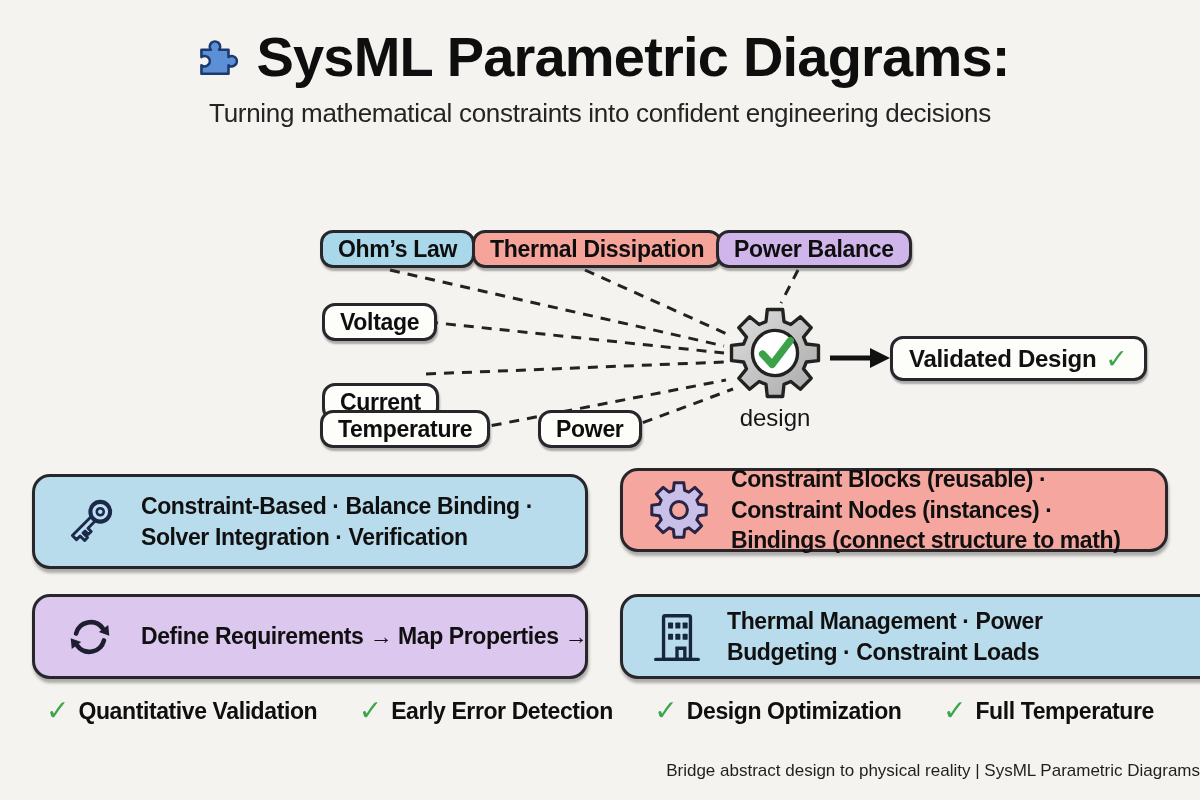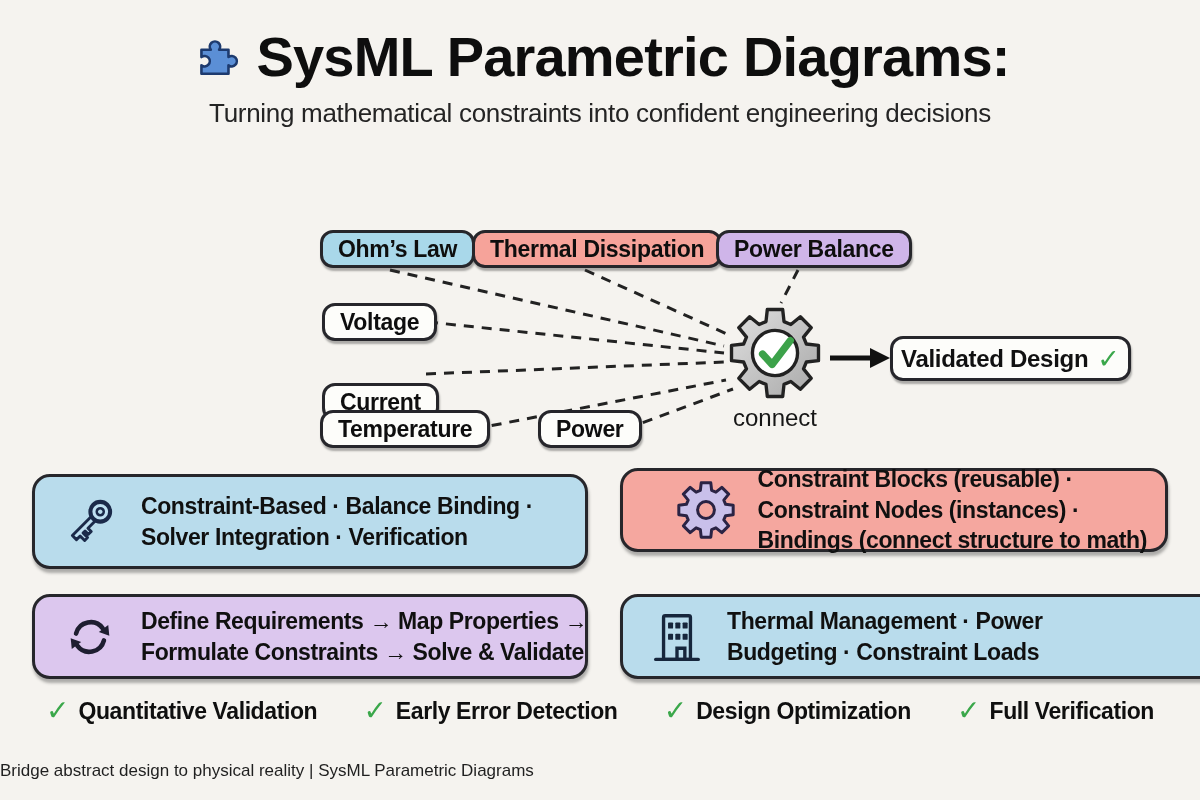--- a/index.html
+++ b/index.html
@@ -43,54 +43,54 @@
   .pill-red    { background: #f6a39a; }
   .pill-purple { background: #cfb5e9; }
   .pill-white  { background: #fdfdfa; }
 
   .solver-gear { position: absolute; left: 727px; top: 95px; }
   .solver-label { position: absolute; left: 723px; top: 194px; width: 104px; text-align: center;
     font-size: 24px; font-weight: 500; color: #161616; }
 
   .result-box {
     position: absolute; left: 890px; top: 126px; height: 45px;
-    display: flex; align-items: center; gap: 9px; padding: 0 8px;
+    display: flex; align-items: center; gap: 9px; padding: 0 16px;
     background: #fdfdfa; border: 3px solid #26262b; border-radius: 13px;
     box-shadow: 1px 3px 2px rgba(60,60,60,0.40);
     font-size: 24px; font-weight: bold; letter-spacing: -0.3px; white-space: nowrap;
   }
   .result-check { color: #3aa74a; font-size: 27px; font-weight: bold; }
 
   
   .panel {
     position: absolute; display: flex; align-items: center; gap: 22px;
     padding: 0 18px 0 26px;
     border: 3px solid #26262b; border-radius: 18px;
     box-shadow: 1px 4px 3px rgba(55,55,55,0.38);
   }
   .panel-1 { left: 32px;  top: 474px; width: 556px; height: 95px;  background: #b9dcec; }
-  .panel-2 { left: 620px; top: 468px; width: 548px; height: 84px; background: #f5a79f; justify-content: flex-end; }
+  .panel-2 { left: 620px; top: 468px; width: 548px; height: 84px; background: #f5a79f; }
   .panel-3 { left: 32px;  top: 594px; width: 556px; height: 85px;  background: #dcc7ee; }
   .panel-4 { left: 620px; top: 594px; width: 600px; height: 85px;  background: #b9dcec; }
   .panel-icon { flex: 0 0 auto; display: flex; align-items: center; }
   .panel-text { font-size: 23px; font-weight: bold; letter-spacing: -0.4px; line-height: 1.32; color: #101010; }
   .panel-text div { white-space: nowrap; }
 
   
   .benefits {
     position: absolute; top: 697px; left: 0; width: 1200px;
     display: flex; justify-content: space-between; padding: 0 46px 0 46px;
   }
   .benefit { display: flex; align-items: center; gap: 9px; }
   .benefit-check { color: #3aa74a; font-size: 28px; font-weight: bold; line-height: 1; }
   .benefit-label { font-size: 23px; font-weight: bold; letter-spacing: -0.4px; color: #0f0f0f; white-space: nowrap; }
 
   
   .footer {
-    position: absolute; top: 761px; left: 0; width: 1200px; text-align: left;
+    position: absolute; top: 761px; left: 0; width: 1200px; text-align: right;
     font-size: 17px; font-weight: 400; color: #1f1f1f;
   }
 </style>
 </head>
 <body>
 
 <div class="page">
 
   <div class="header">
     <div class="title-line1">
@@ -133,21 +133,21 @@
       <defs>
         <linearGradient id="gearGrad" x1="0" y1="0" x2="1" y2="1">
           <stop offset="0" stop-color="#e0e0e0"></stop>
           <stop offset="1" stop-color="#a8a8a8"></stop>
         </linearGradient>
       </defs>
       <path d="M82.7,40.6 L95.3,42 L95.3,58 L82.7,59.4 L79.7,66.5 L87.7,76.4 L76.4,87.7 L66.5,79.7 L59.4,82.7 L58,95.3 L42,95.3 L40.6,82.7 L33.5,79.7 L23.6,87.7 L12.3,76.4 L20.3,66.5 L17.3,59.4 L4.7,58 L4.7,42 L17.3,40.6 L20.3,33.5 L12.3,23.6 L23.6,12.3 L33.5,20.3 L40.6,17.3 L42,4.7 L58,4.7 L59.4,17.3 L66.5,20.3 L76.4,12.3 L87.7,23.6 L79.7,33.5 Z" fill="url(#gearGrad)" stroke="#222" stroke-width="3.5" stroke-linejoin="round"></path>
       <circle cx="50" cy="50" r="23.5" fill="#ffffff" stroke="#222" stroke-width="3.5"></circle>
       <path d="M37,51 L47,62 L66,37" fill="none" stroke="#3ca24a" stroke-width="7.5" stroke-linecap="round" stroke-linejoin="round"></path>
     </svg>
-    <div class="solver-label">connect</div>
+    <div class="solver-label">design</div>
 
     <div class="result-box">
       <span>Validated Design</span>
       <span class="result-check">✓</span>
     </div>
   </div>
 
   <div class="panel panel-1">
     <span class="panel-icon">
       <svg width="58" height="62" viewBox="0 0 100 100">
@@ -184,21 +184,20 @@
         <g stroke="#1e1e30" stroke-width="8" fill="none" stroke-linecap="round">
           <path d="M26,44 A26,26 0 0 1 72,35"></path>
           <path d="M74,56 A26,26 0 0 1 28,65"></path>
         </g>
         <polygon points="0,-10 15,1 -2,10" transform="translate(74,36) rotate(48)" fill="#1e1e30"></polygon>
         <polygon points="0,-10 15,1 -2,10" transform="translate(26,64) rotate(228)" fill="#1e1e30"></polygon>
       </svg>
     </span>
     <div class="panel-text">
       <div>Define Requirements → Map Properties →</div>
-      <div>Formulate Constraints → Solve &amp; Validate</div>
     </div>
   </div>
 
   <div class="panel panel-4">
     <span class="panel-icon">
       <svg width="56" height="58" viewBox="0 0 100 100">
         <line x1="12" y1="90" x2="88" y2="90" stroke="#16263c" stroke-width="6" stroke-linecap="round"></line>
         <rect x="26" y="12" width="48" height="78" rx="3" fill="none" stroke="#16263c" stroke-width="6"></rect>
         <g fill="#16263c">
           <rect x="34" y="24" width="9" height="11" rx="1.5"></rect>
@@ -225,19 +224,19 @@
     <div class="benefit">
       <span class="benefit-check">✓</span>
       <span class="benefit-label">Early Error Detection</span>
     </div>
     <div class="benefit">
       <span class="benefit-check">✓</span>
       <span class="benefit-label">Design Optimization</span>
     </div>
     <div class="benefit">
       <span class="benefit-check">✓</span>
-      <span class="benefit-label">Full Verification</span>
+      <span class="benefit-label">Full Temperature</span>
     </div>
   </div>
 
   <div class="footer">Bridge abstract design to physical reality | SysML Parametric Diagrams</div>
 
 </div>
 
 </body></html>

